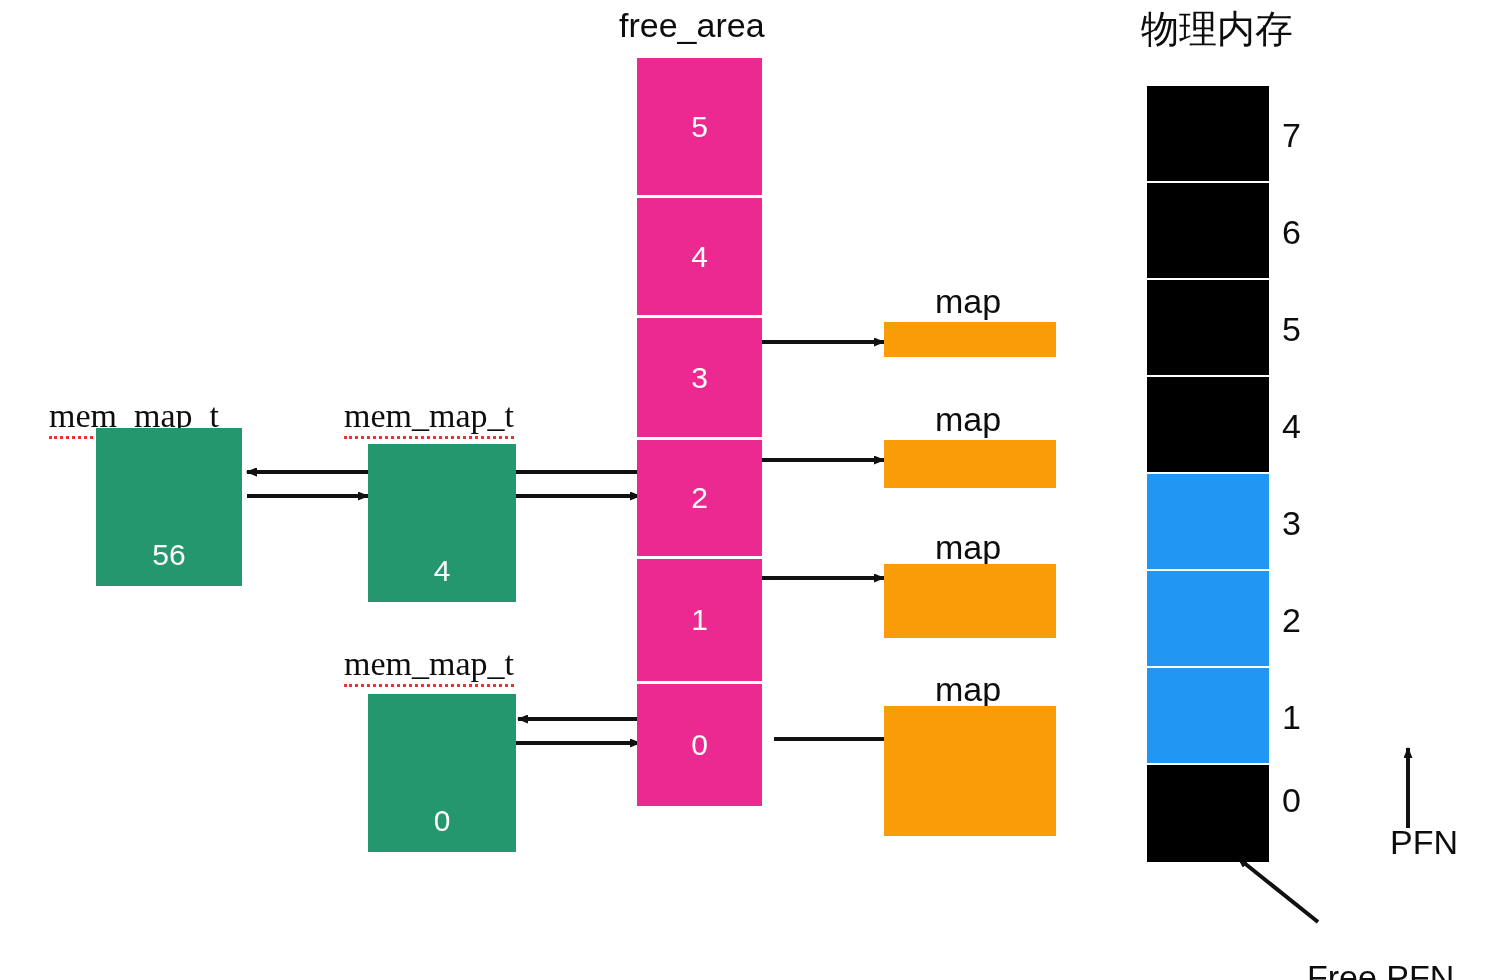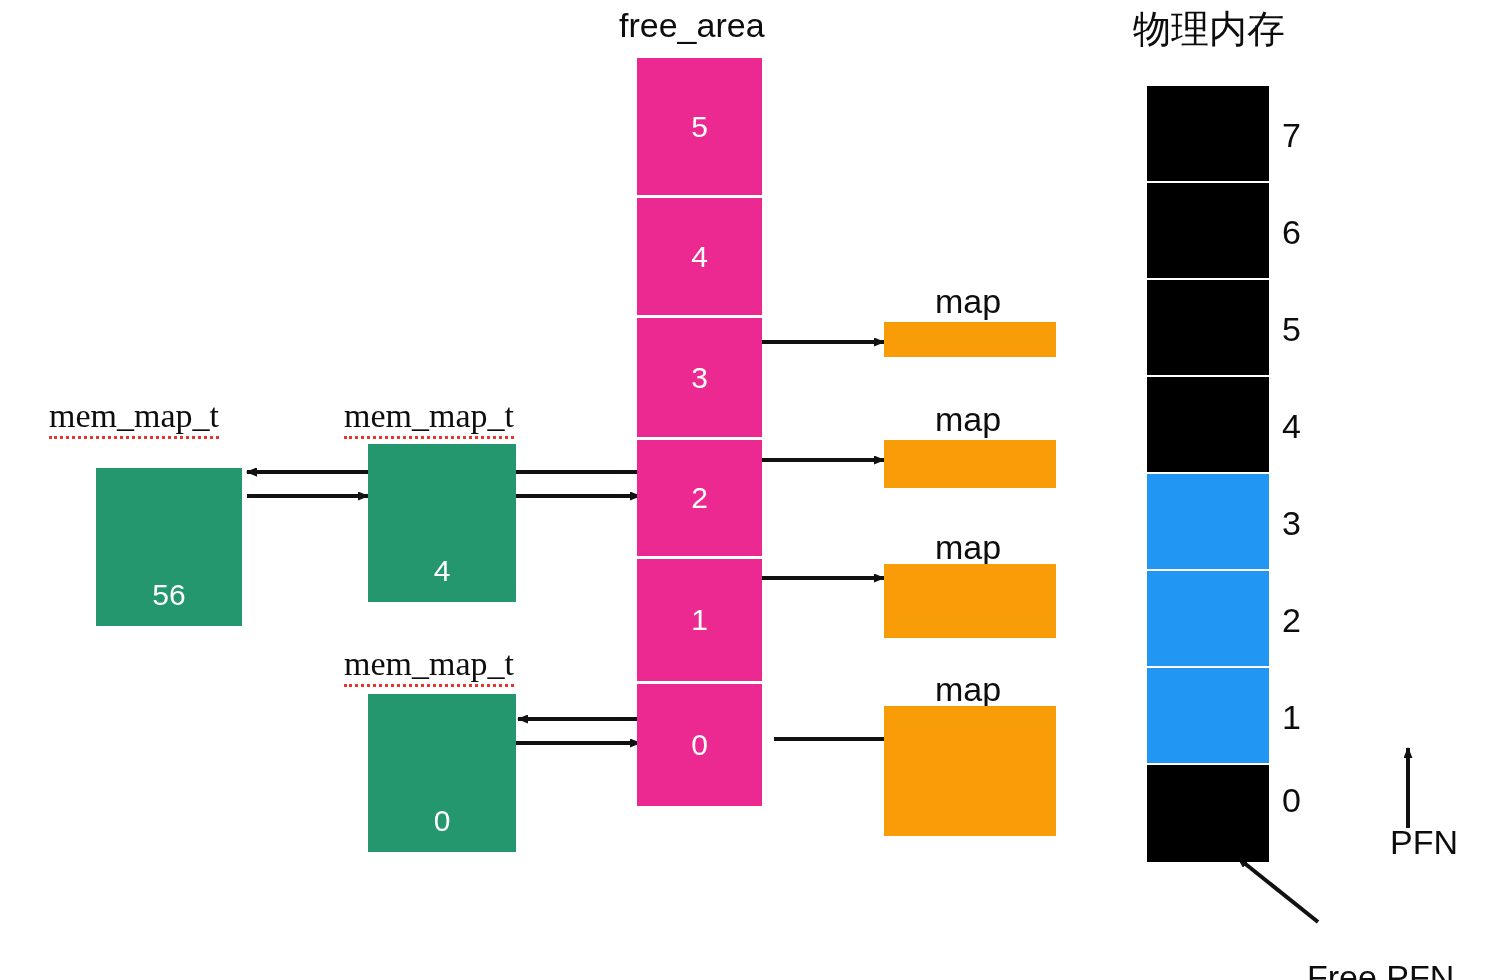--- a/index.html
+++ b/index.html
@@ -22,20 +22,21 @@
   
   .label {
     position: absolute;
     color: #0d0d0d;
     font-size: 34px;
     line-height: 1;
     white-space: nowrap;
   }
   .label-cjk {
     font-size: 38px;
+    margin-left: 8px;
   }
   
   .spell {
     border-bottom: 3px dotted #e8342a;
     padding-bottom: 2px;
     font-family: Liberation Serif, serif;
   }
 
   
   .free-area-col {
@@ -173,21 +174,21 @@
       <span>1</span>
     </div>
     <div class="fa-cell" style="height:122px;">
       <span>0</span>
     </div>
   </div>
 
   <div class="label" style="left:49px; top:398px;">
     <span class="spell">mem_map_t</span>
   </div>
-  <div class="memmap-box" style="left:96px; top:468px; width:146px; height:158px;">
+  <div class="memmap-box" style="left:96px; top:428px; width:146px; height:158px;">
     <span>56</span>
   </div>
 
   <div class="label" style="left:344px; top:398px;">
     <span class="spell">mem_map_t</span>
   </div>
   <div class="memmap-box" style="left:368px; top:444px; width:148px; height:158px;">
     <span>4</span>
   </div>
 

